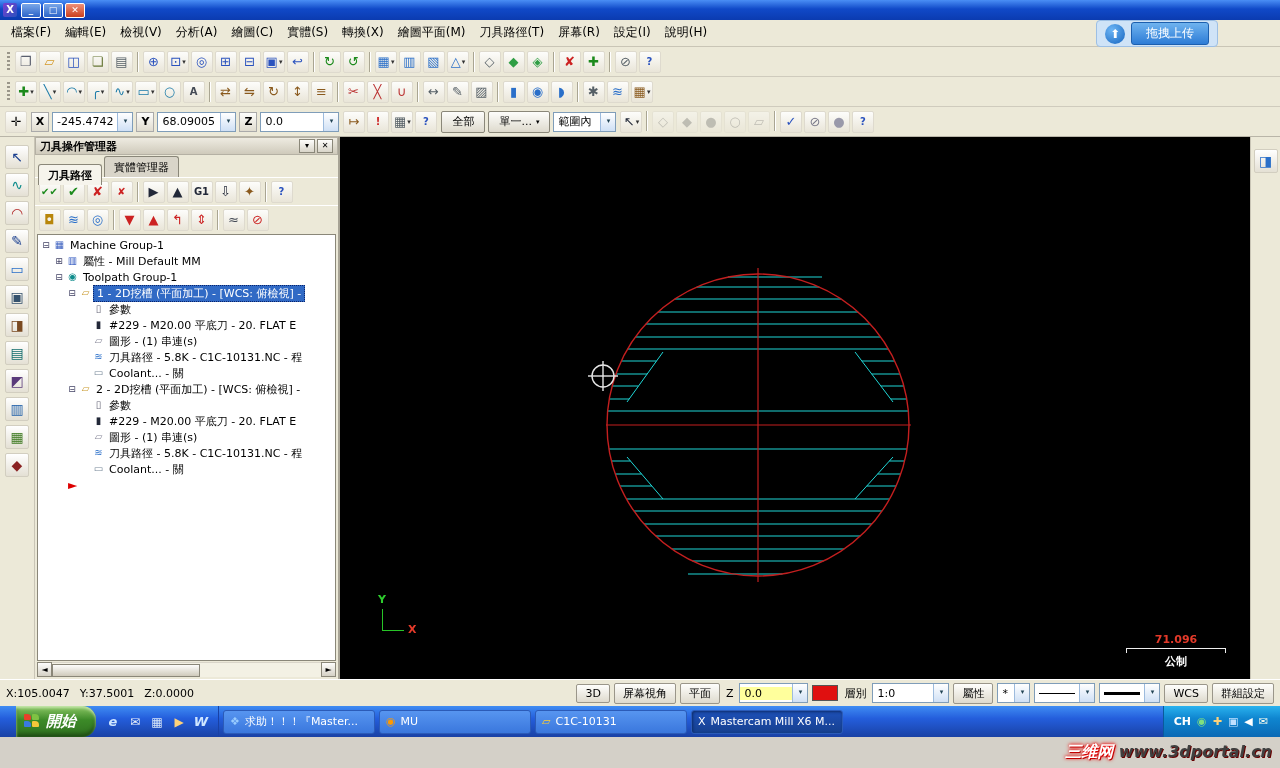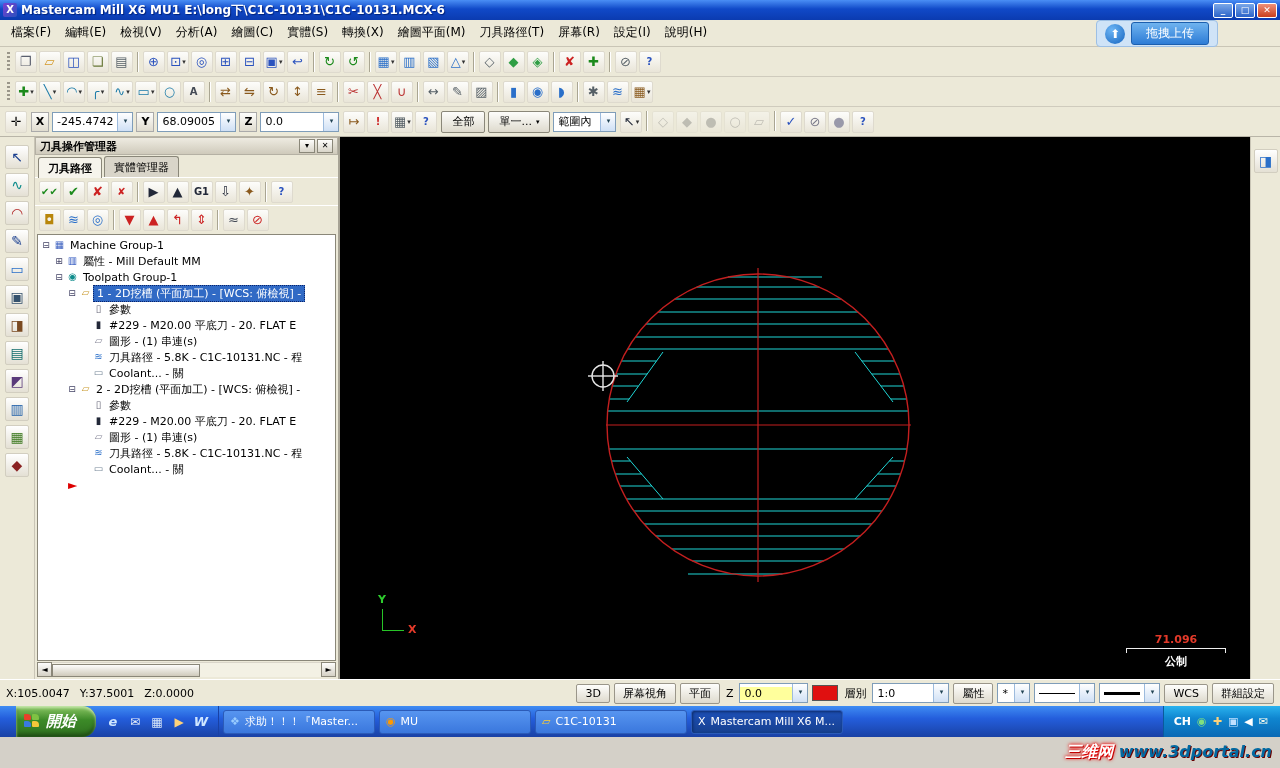--- a/index.html
+++ b/index.html
@@ -50,21 +50,21 @@
 .leftstrip{width:35px;background:#ECE9D8;border-right:1px solid #c9c5b6;display:flex;flex-direction:column;align-items:center;padding-top:8px;gap:4px;}
 .lsi{width:24px;height:24px;display:flex;align-items:center;justify-content:center;font-size:14px;border:1px solid #d2cec0;border-radius:2px;background:linear-gradient(#fff,#e4e0d4);}
 
 
 .panel{width:305px;display:flex;flex-direction:column;background:#ECE9D8;border-right:2px solid #a7a395;}
 .panel-title{height:18px;background:linear-gradient(#eeebe1,#cfcabb);display:flex;align-items:center;padding:0 4px;font-size:11px;font-weight:bold;border:1px solid #b5b1a4;}
 .panel-title .pt-text{flex:1;}
 .pt-btn{width:16px;height:14px;margin-left:2px;border:1px solid #8a8779;background:linear-gradient(#fdfdfb,#d9d5c9);font-size:8px;line-height:12px;text-align:center;}
 .panel-tabs{height:22px;display:flex;align-items:flex-end;padding-left:3px;}
 .ptab{padding:3px 9px 2px;border:1px solid #8a8779;border-bottom:none;border-radius:3px 3px 0 0;background:#d9d5c9;font-size:11px;margin-right:2px;}
-.ptab.active{background:#f6f4ec;position:relative;top:1px;font-weight:bold;}
+.ptab.active{background:#f6f4ec;position:relative;top:8px;font-weight:bold;}
 .ptools{height:28px;display:flex;align-items:center;background:#ECE9D8;border-top:1px solid #fff;padding:0 3px;}
 .tree{flex:1;background:#fff;border:1px solid #8a8779;margin:1px 2px;overflow:hidden;font-size:11px;padding-top:2px;}
 .trow{height:16px;display:flex;align-items:center;white-space:nowrap;}
 .texp{width:12px;font-size:9px;color:#446;text-align:center;flex:none;}
 .ticn{width:15px;text-align:center;flex:none;font-size:10px;line-height:1;}
 .tlbl{padding:0 3px;}
 .trow.sel .tlbl{background:#316AC5;color:#fff;border:1px dotted #0a246a;}
 .trow.insert .ticn{font-size:12px;}
 .hscroll{height:15px;margin:0 2px 2px;display:flex;align-items:center;}
 .hs-btn{width:15px;height:15px;background:linear-gradient(#fdfdfb,#d5d1c5);border:1px solid #8a8779;font-size:8px;text-align:center;line-height:13px;flex:none;}
@@ -112,30 +112,29 @@
 .qli.txt{font-weight:bold;font-style:italic;font-size:13px;}
 .tasks{display:flex;align-items:center;height:100%;padding:0 2px;}
 .task{width:152px;height:24px;margin:0 2px;background:linear-gradient(#5795f0,#3a77dd);border:1px solid #2b5bb8;border-radius:3px;color:#fff;display:flex;align-items:center;padding:0 6px;gap:5px;font-size:11px;white-space:nowrap;overflow:hidden;}
 .task .ticon{font-size:11px;flex:none;}
 .task.active{background:linear-gradient(#1e50b8,#16408f);box-shadow:inset 1px 1px 3px #0d2b66;}
 .tray{margin-left:auto;height:100%;background:linear-gradient(#2ab2ee,#0f86d0 40%,#0a69b5);border-left:1px solid #0a5a9c;display:flex;align-items:center;padding:0 12px 0 10px;gap:6px;color:#fff;}
 .tray-lbl{font-size:11px;font-weight:bold;}
 .tri{font-size:11px;}
 .watermark{position:absolute;right:8px;bottom:5px;z-index:60;font-size:16px;font-weight:bold;font-style:italic;white-space:nowrap;}
 .watermark .wm-cn{color:#fff;text-shadow:0 0 3px #e00,0 0 4px #e00,1px 1px 0 #900;}
-.watermark .wm-url{color:#0369a1;text-shadow:1px 1px 0 #600;}
+.watermark .wm-url{color:#404040;text-shadow:1px 1px 0 #600;}
 </style>
 </head>
 <body>
 
 <div class="screen">
 
   <div class="titlebar">
     <div class="title-logo">X</div>
-    <div class="title-text">Mastercam Mill X6 MU1  E:\long下\C1C-10131\C1C-10131.MCX-6</div>
     <div class="win-btns">
       <div class="wbtn">_</div>
       <div class="wbtn">□</div>
       <div class="wbtn close">✕</div>
     </div>
   </div>
 
   <div class="menubar">
     <div style="display:flex;">
 

